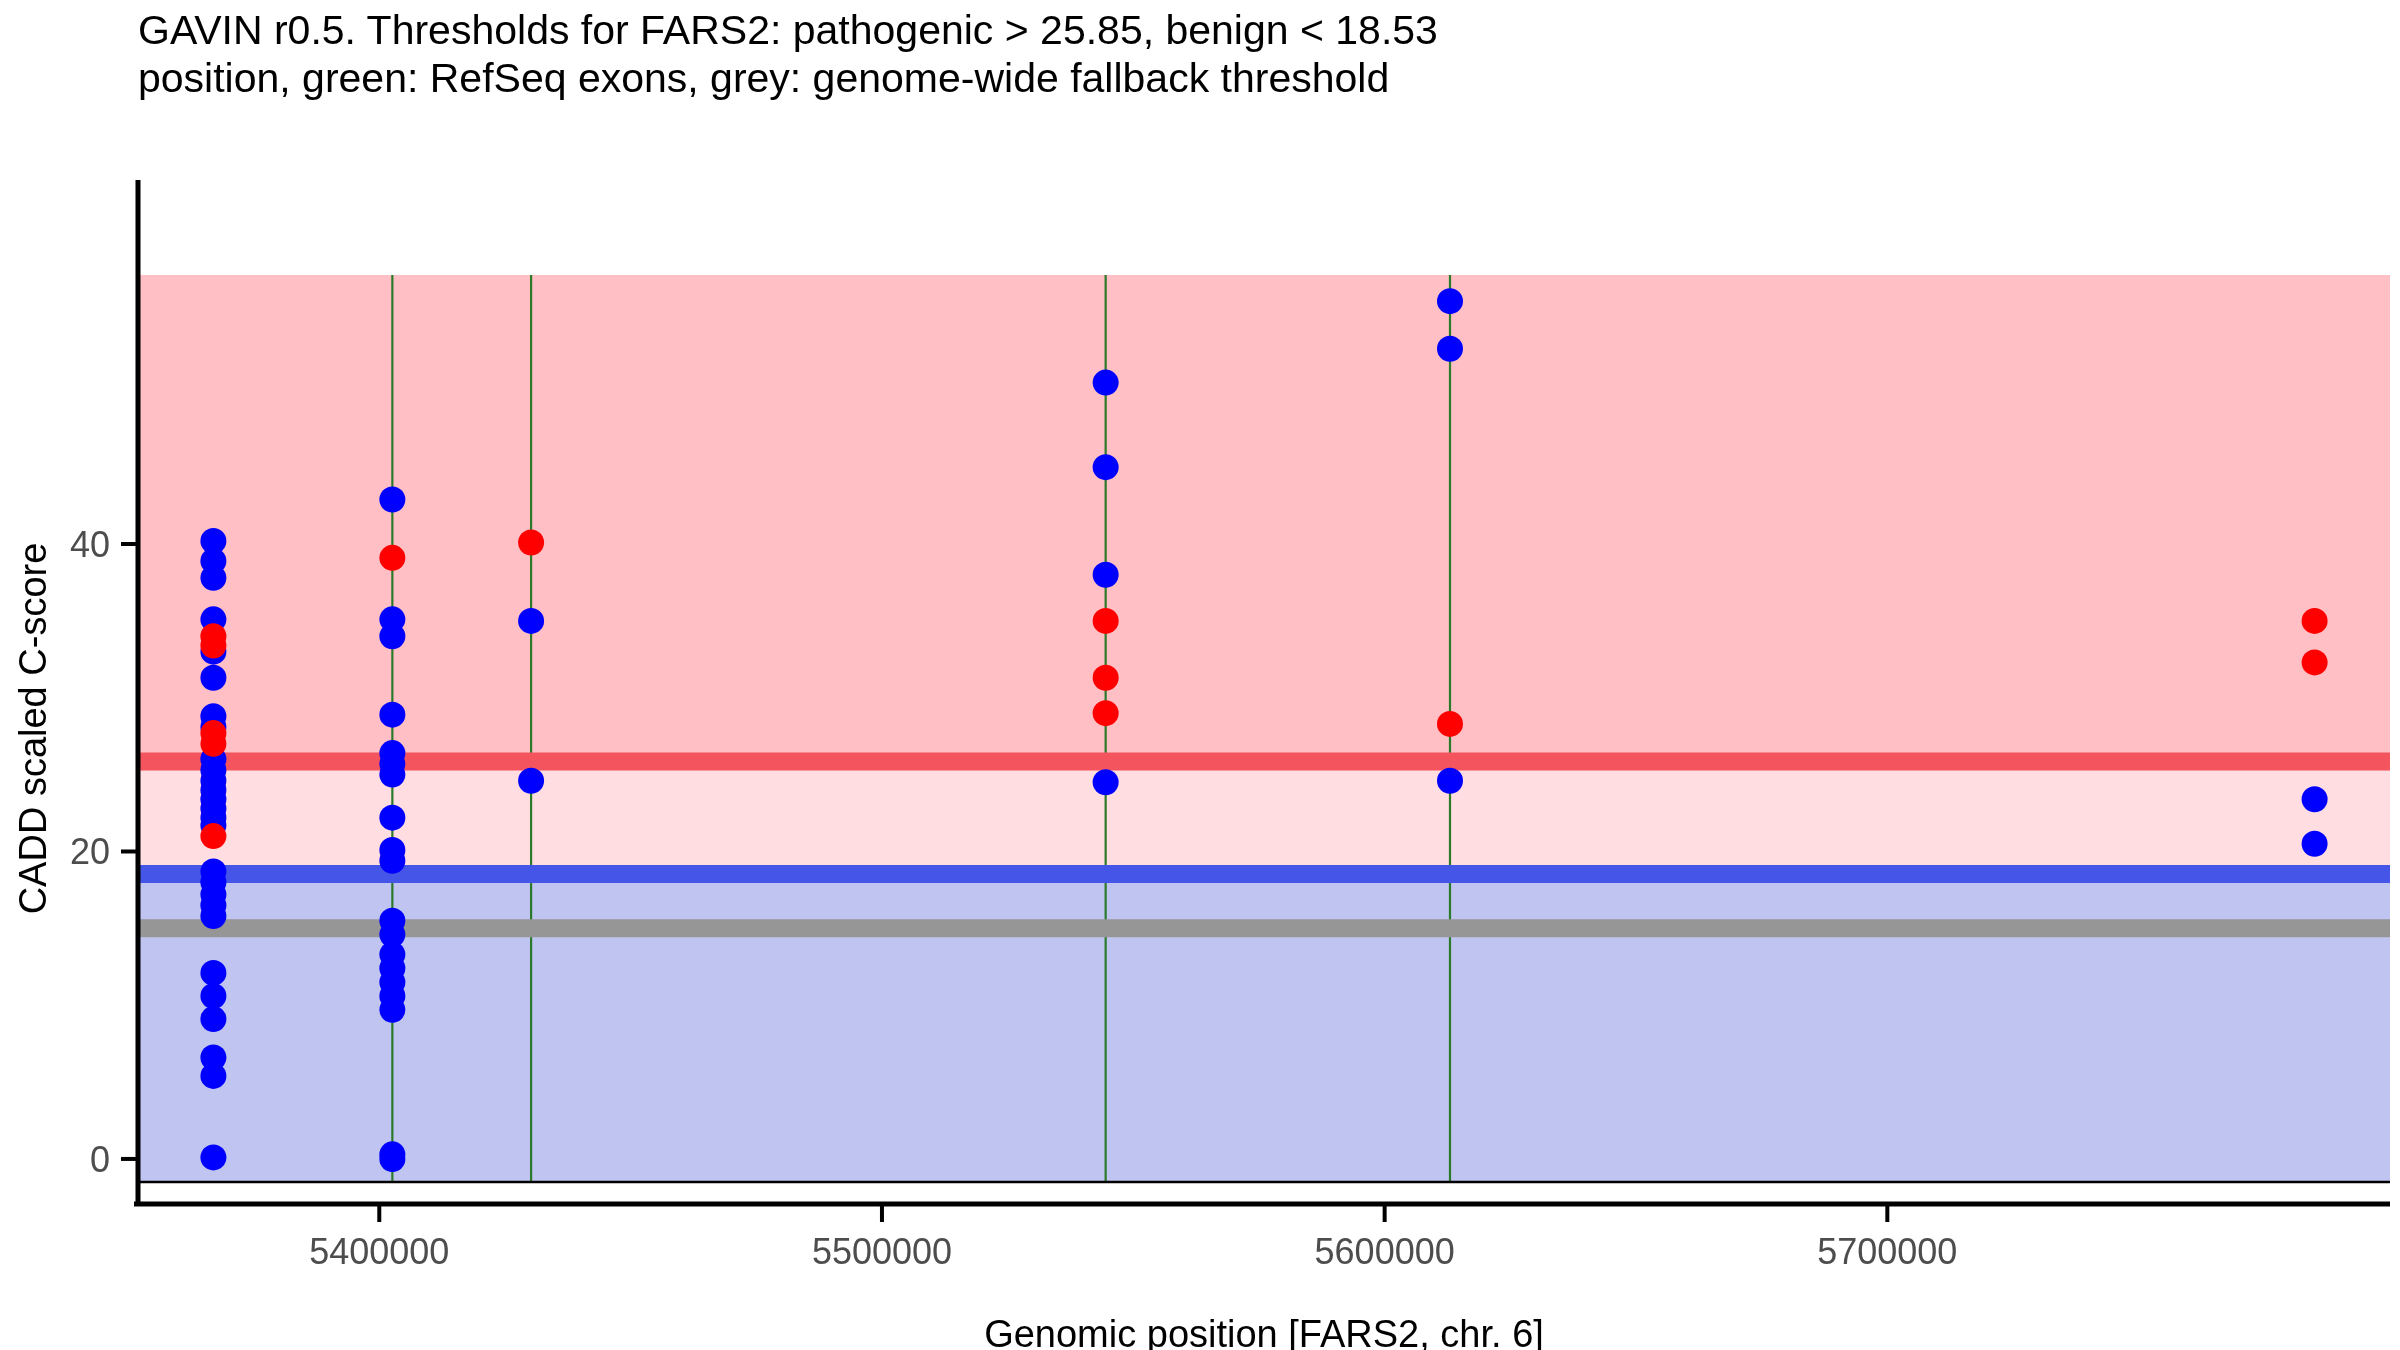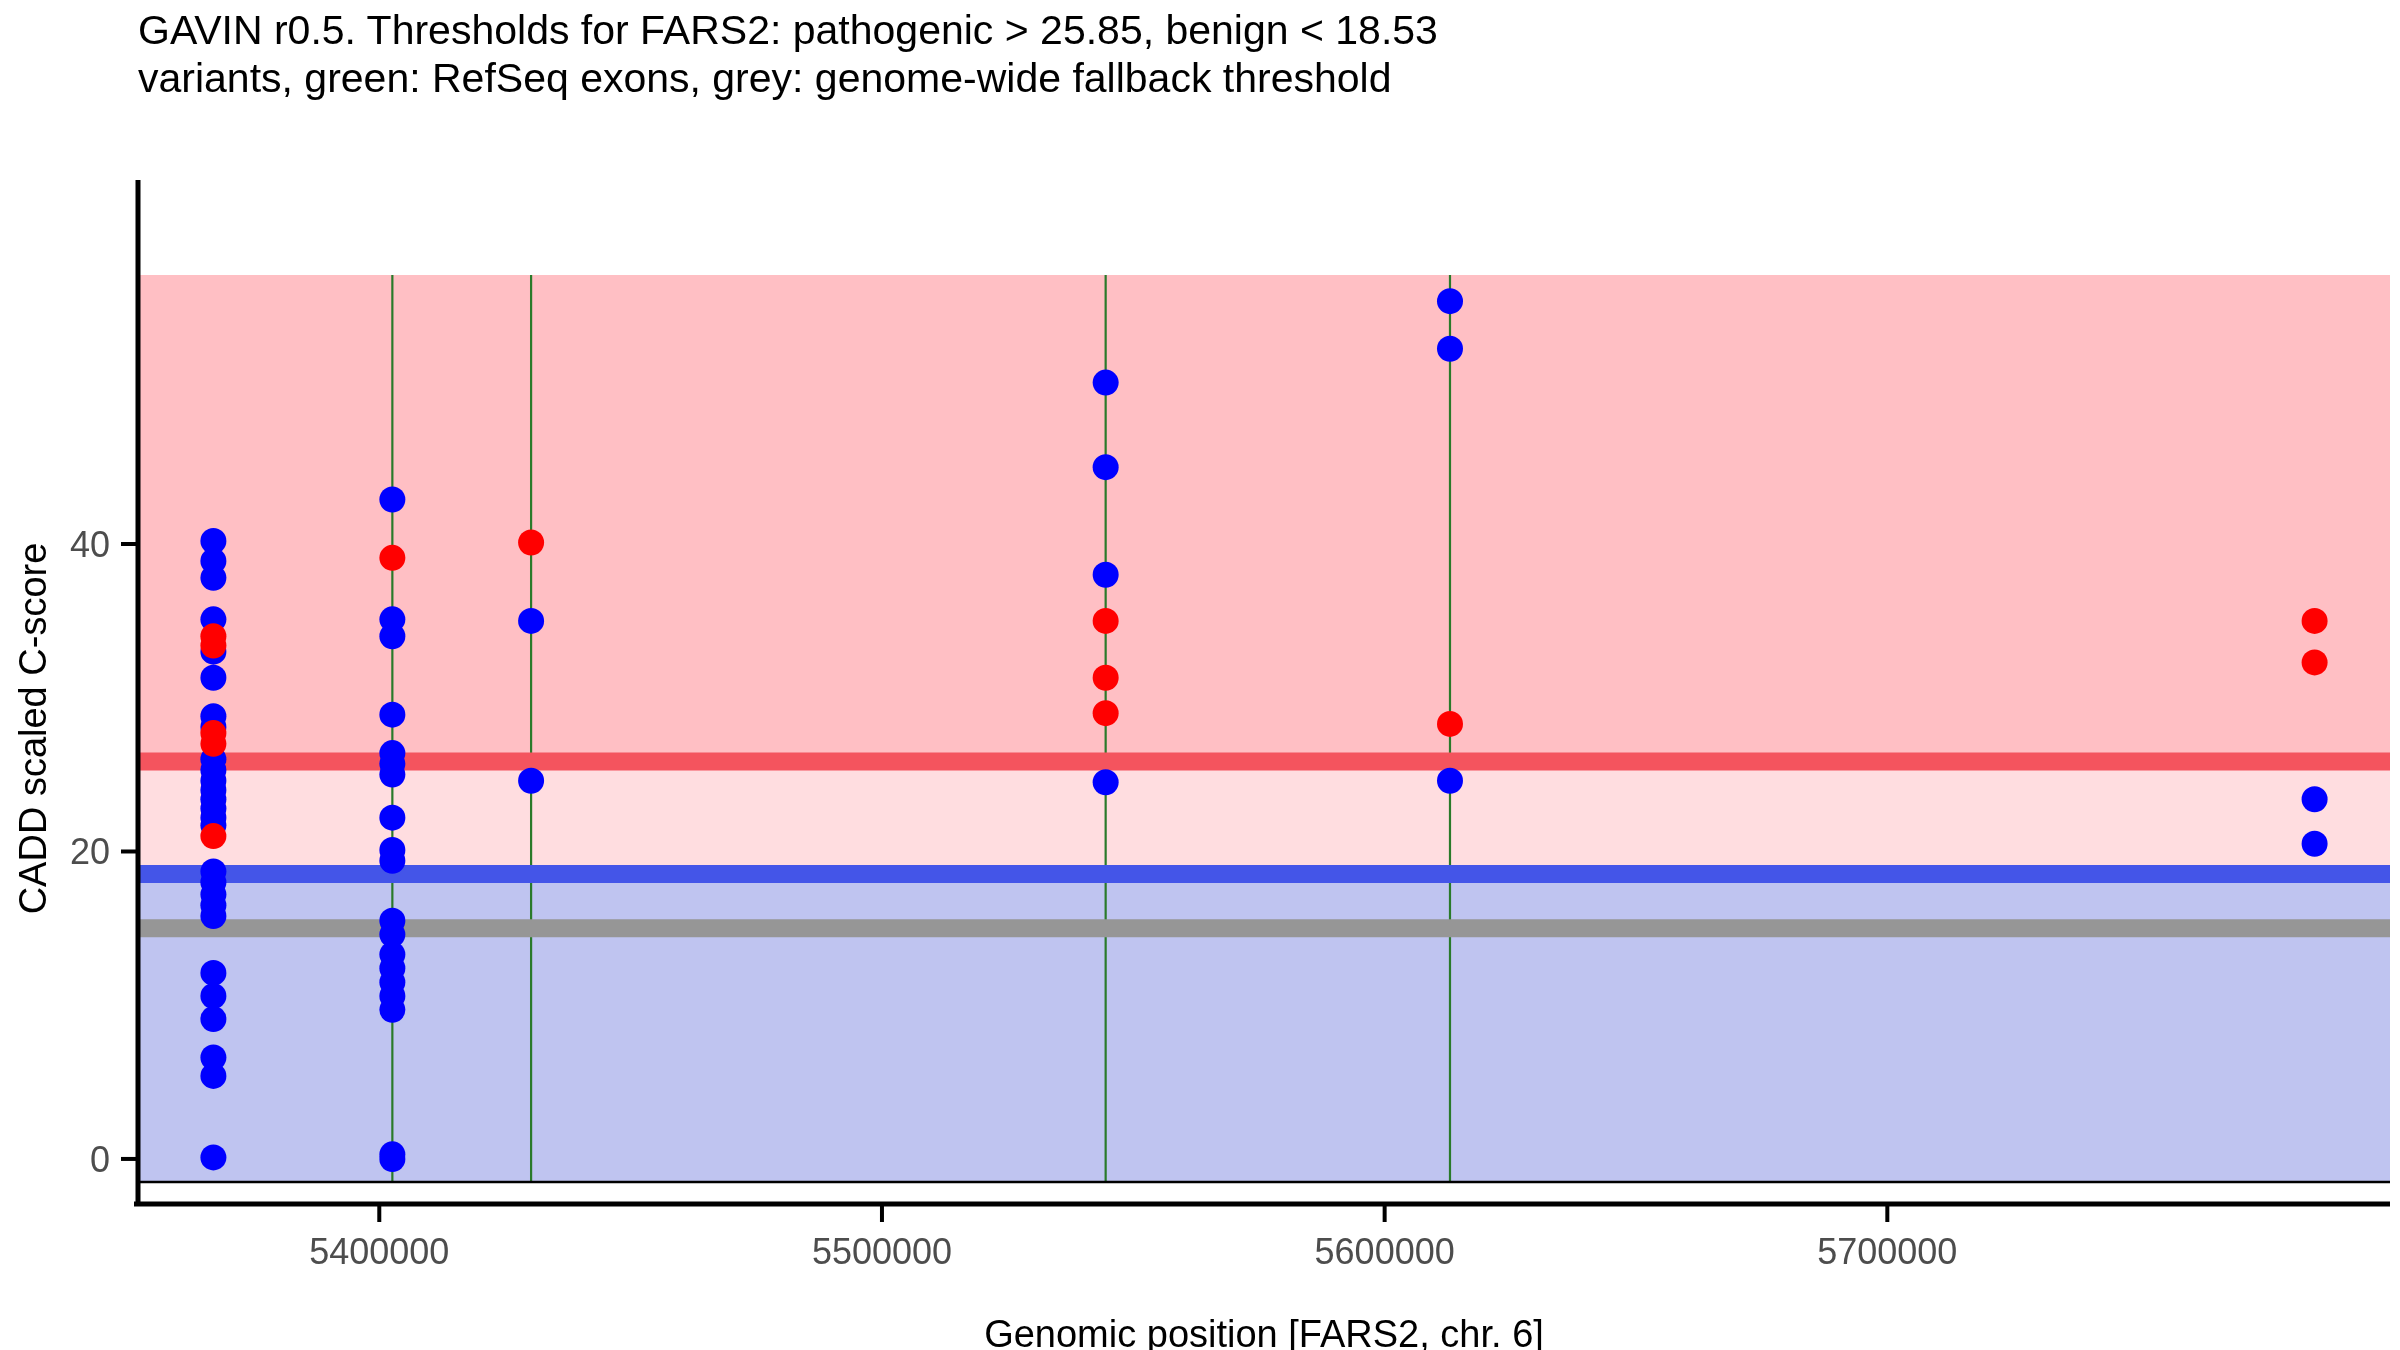--- a/index.html
+++ b/index.html
@@ -48,21 +48,21 @@
     font-family: "Liberation Sans", sans-serif;
   }
 </style>
 </head>
 <body>
 
 <div id="root">
 
   <div class="title-block">
     <div class="title-line">GAVIN r0.5. Thresholds for FARS2: pathogenic &gt; 25.85, benign &lt; 18.53</div>
-    <div class="title-line">variants, green: RefSeq exons, grey: genome-wide fallback threshold</div>
+    <div class="title-line">position, green: RefSeq exons, grey: genome-wide fallback threshold</div>
   </div>
 
   <svg class="plot-svg" width="2400" height="1350">
     <g id="bands-layer">
         <rect x="138" y="275" width="2252" height="486.5516949152543" fill="#ffbfc4"></rect>
         <rect x="138" y="761.5516949152543" width="2252" height="112.52949152542362" fill="#ffdde0"></rect>
         <rect x="138" y="874.0811864406779" width="2252" height="307.9188135593221" fill="#bfc4f0"></rect>
       </g>
     <g id="exons-layer">
         <line x1="392.35535714285714" y1="275" x2="392.35535714285714" y2="1182" stroke="#2a7a2a" stroke-width="2.2"></line>

